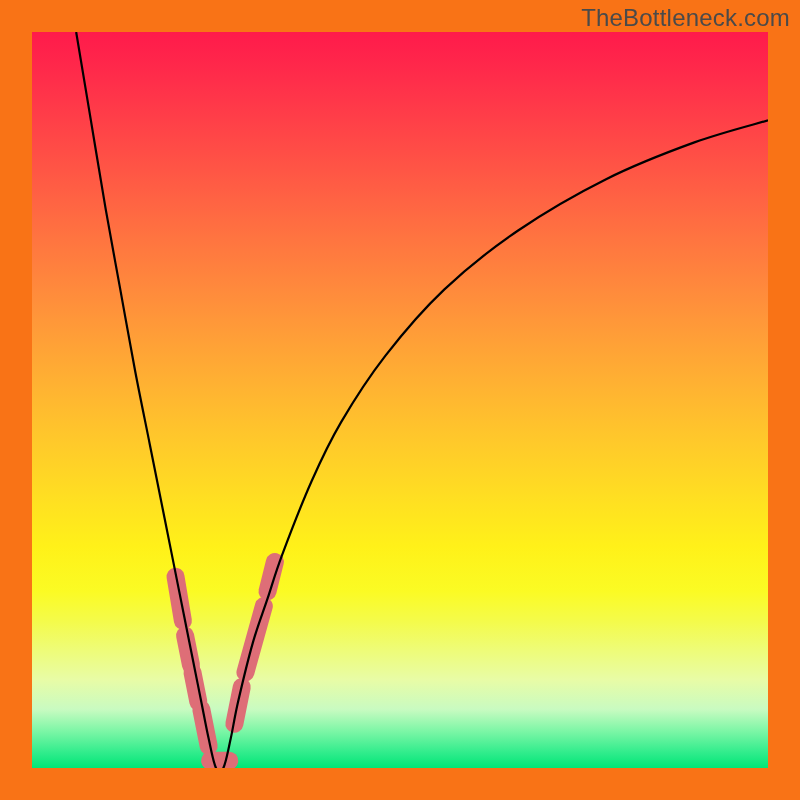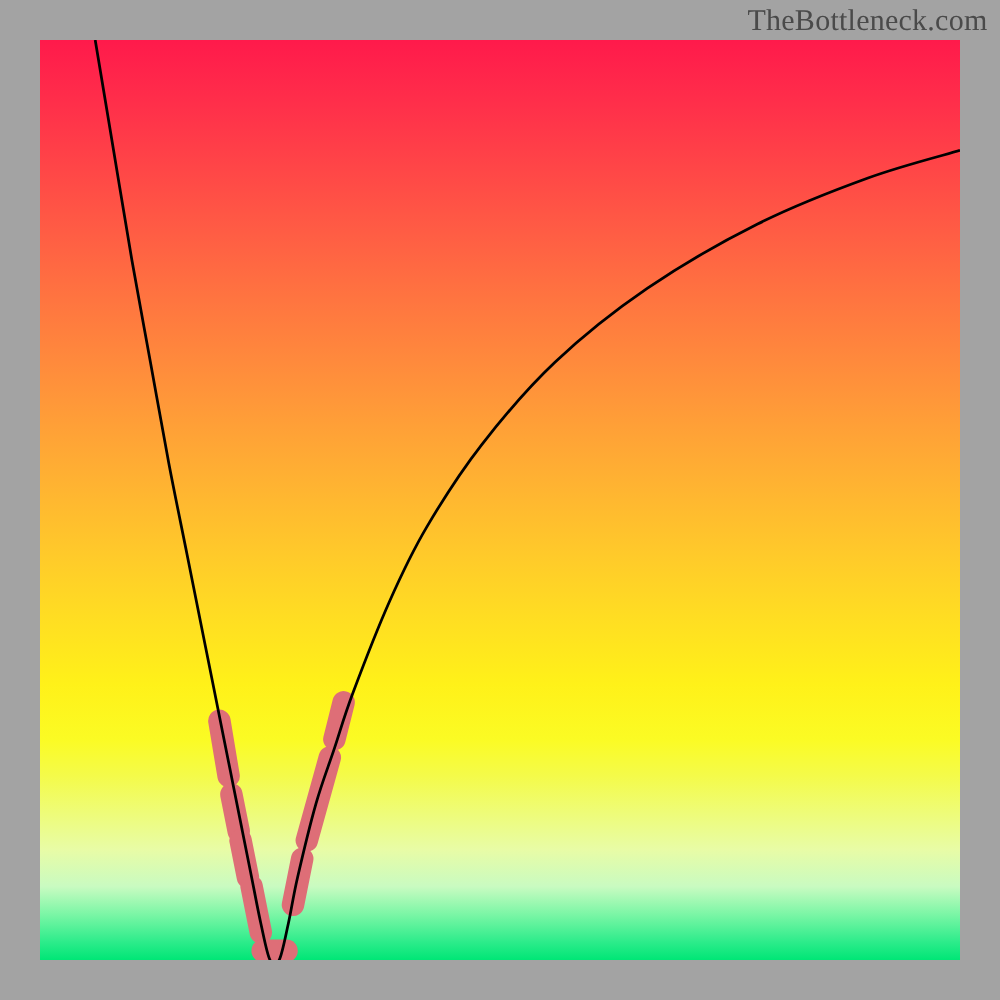--- a/index.html
+++ b/index.html
@@ -10,22 +10,21 @@
     overflow: hidden;
     background: #000;
     font-family: Arial, Helvetica, sans-serif;
   }
   .frame {
     position: absolute;
     top: 0;
     left: 0;
     width: 800px;
     height: 800px;
-    background: #a3a3a3;
-    font-family: Liberation Serif, serif;
+    background: #f97316;
   }
   .plot-area {
     position: absolute;
     top: 32px;
     left: 32px;
     width: 736px;
     height: 736px;
     overflow: hidden;
   }
   .gradient {

